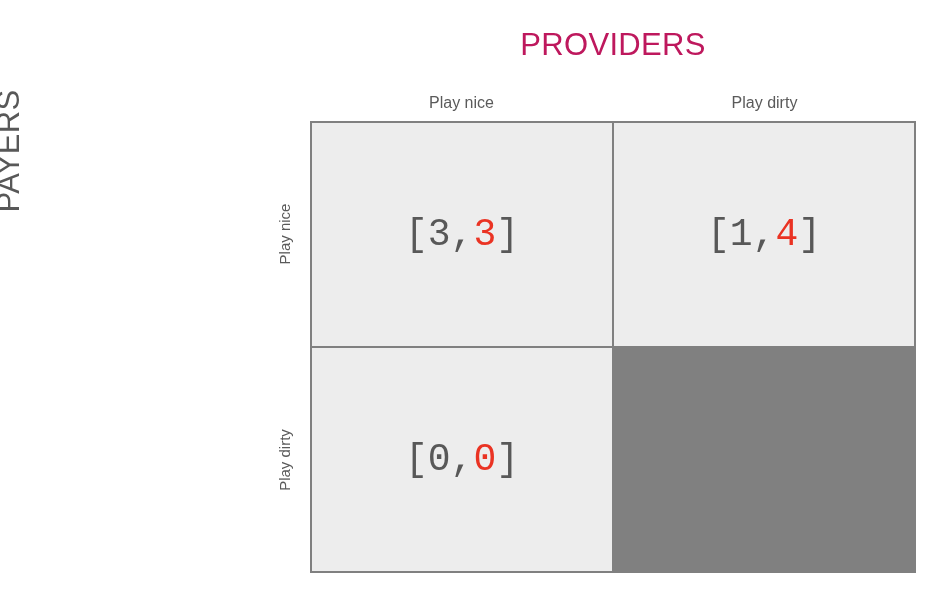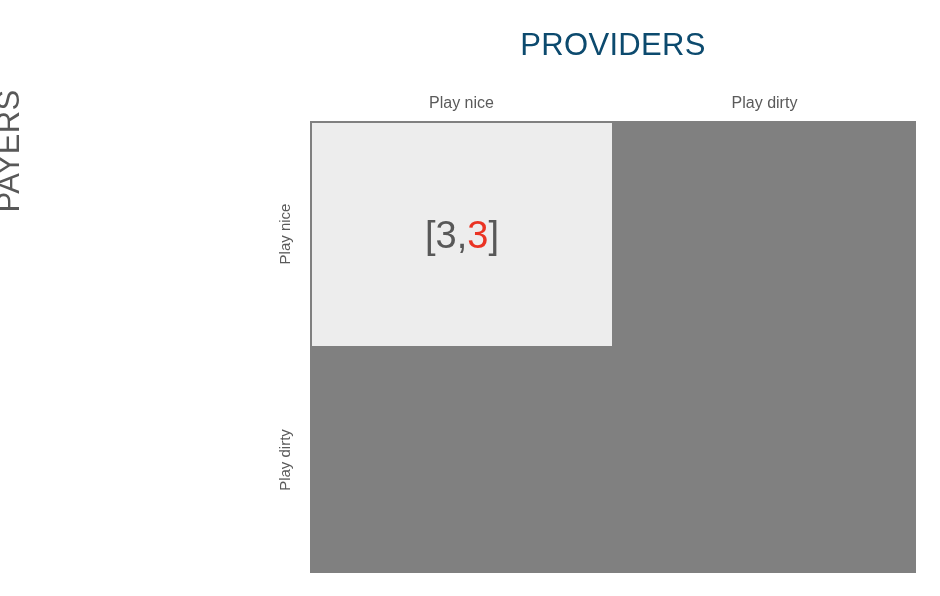--- a/index.html
+++ b/index.html
@@ -18,21 +18,21 @@
 
   
   .col-player-title {
     position: absolute;
     left: 310px;
     top: 26px;
     width: 606px;
     text-align: center;
     font-size: 31px;
     line-height: 38px;
-    color: #0c4a6e;
+    color: #be185d;
     letter-spacing: 0.3px;
     white-space: nowrap;
   }
 
   
   .col-headers {
     position: absolute;
     left: 310px;
     top: 92px;
     width: 606px;
@@ -99,20 +99,21 @@
     top: 121px;
     width: 606px;
     height: 452px;
     display: grid;
     grid-template-columns: 1fr 1fr;
     grid-template-rows: 1fr 1fr;
     background: #808080;
     gap: 2px;
     border: 2px solid #808080;
     box-sizing: border-box;
+    font-family: Liberation Mono, monospace;
   }
   .matrix-cell {
     background: #ededed;
     position: relative;
   }
   .payoff {
     position: absolute;
     left: 0;
     right: 0;
     top: 50%;
@@ -154,16 +155,26 @@
 </div>
 
 <div class="matrix-grid">
 
   <div class="matrix-cell">
     <div class="payoff">
       <span class="bracket">[</span><span class="row-payoff">3</span><span class="comma">,</span><span class="col-payoff">3</span><span class="bracket">]</span>
     </div>
   </div>
 
+  <div class="matrix-cell">
+    <div class="payoff">
+      <span class="bracket">[</span><span class="row-payoff">1</span><span class="comma">,</span><span class="col-payoff">4</span><span class="bracket">]</span>
+    </div>
+  </div>
 
 
+  <div class="matrix-cell">
+    <div class="payoff">
+      <span class="bracket">[</span><span class="row-payoff">0</span><span class="comma">,</span><span class="col-payoff">0</span><span class="bracket">]</span>
+    </div>
+  </div>
 
 </div>
 
 </body></html>

